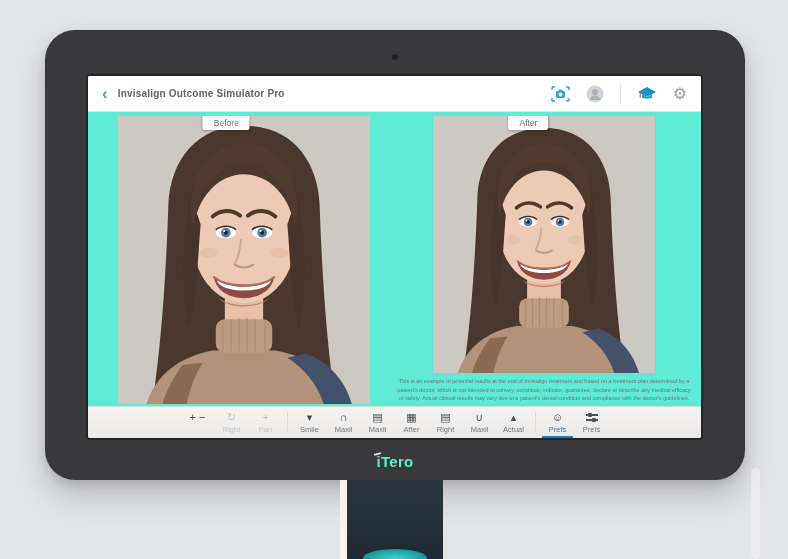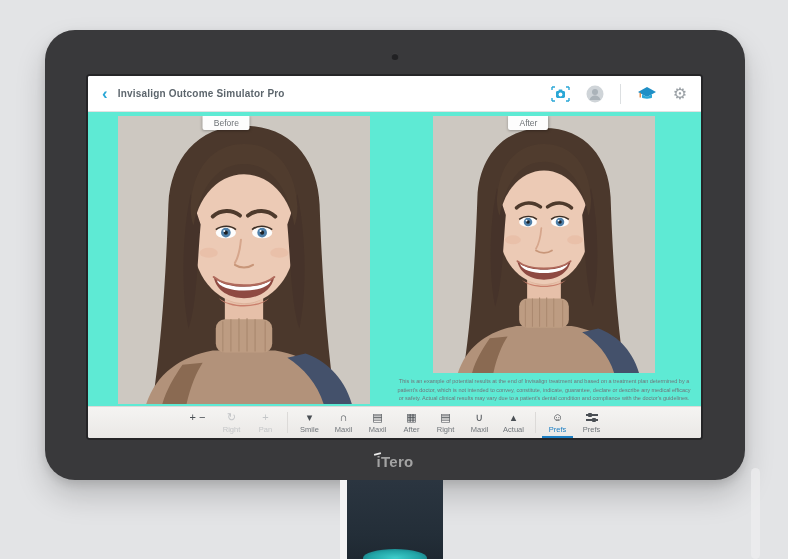--- a/index.html
+++ b/index.html
@@ -61,21 +61,21 @@
   .tool.selected::after{content:'';position:absolute;left:-3px;right:-3px;bottom:-1px;height:3px;background:#1c7fc4;}
   .tb-divider{width:1px;height:21px;background:#dcdad8;margin-top:1px;}
   .prefs-icon{height:13px;width:12px;position:relative;}
   .prefs-icon i{position:absolute;left:0;right:0;height:1.5px;background:#4a4f54;}
   .prefs-icon i:nth-child(1){top:3px;}
   .prefs-icon i:nth-child(2){top:8px;}
   .prefs-icon i:nth-child(1)::after{content:'';position:absolute;left:2px;top:-1.5px;width:4px;height:4px;border-radius:1px;background:#4a4f54;}
   .prefs-icon i:nth-child(2)::after{content:'';position:absolute;right:2px;top:-1.5px;width:4px;height:4px;border-radius:1px;background:#4a4f54;}
   
   .bezel-logo{position:absolute;left:0;right:0;bottom:10px;text-align:center;
-    color:#a3a3a3;font-size:15px;font-weight:bold;letter-spacing:.3px;}
+    color:#5eead4;font-size:15px;font-weight:bold;letter-spacing:.3px;}
   .logo-wrap{position:relative;display:inline-block;}
   .logo-bar{position:absolute;left:-2px;top:0px;width:7px;height:2px;background:#ececec;transform:rotate(-14deg);}
   
   .pole{position:absolute;left:347px;top:480px;width:96px;height:79px;overflow:hidden;
     background:linear-gradient(180deg,#2b3540 0%,#232e38 70%,#1e2831 100%);}
   .pole-edge{position:absolute;left:340px;top:480px;width:7px;height:79px;background:#f3f3f4;}
   .pole-glow{position:absolute;left:50%;bottom:-8px;transform:translateX(-50%);
     width:64px;height:18px;border-radius:50%;
     background:radial-gradient(ellipse at center,#3ecdcb 0%,#22a4a6 55%,#15626e 100%);}
   .cable{position:absolute;left:751px;top:468px;width:9px;height:91px;background:#eeeef0;border-radius:5px;opacity:.7;}

